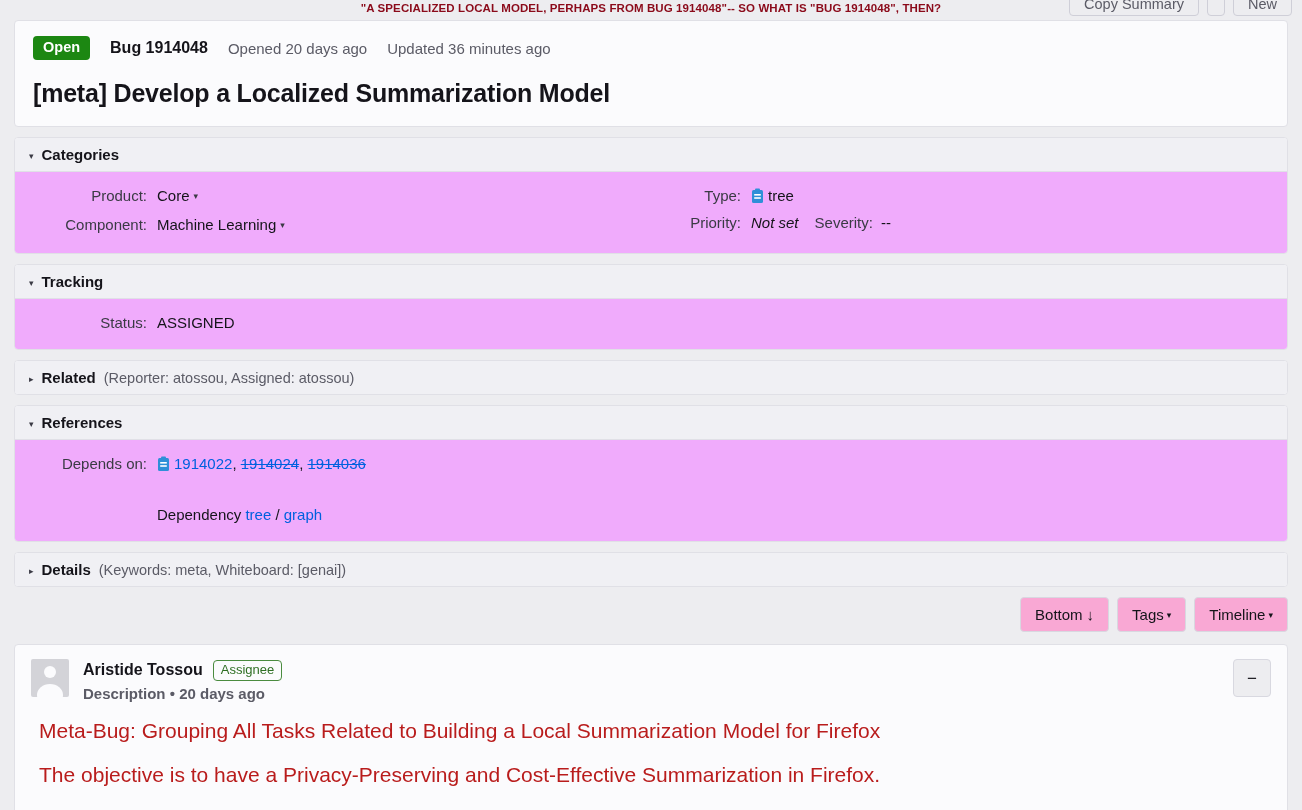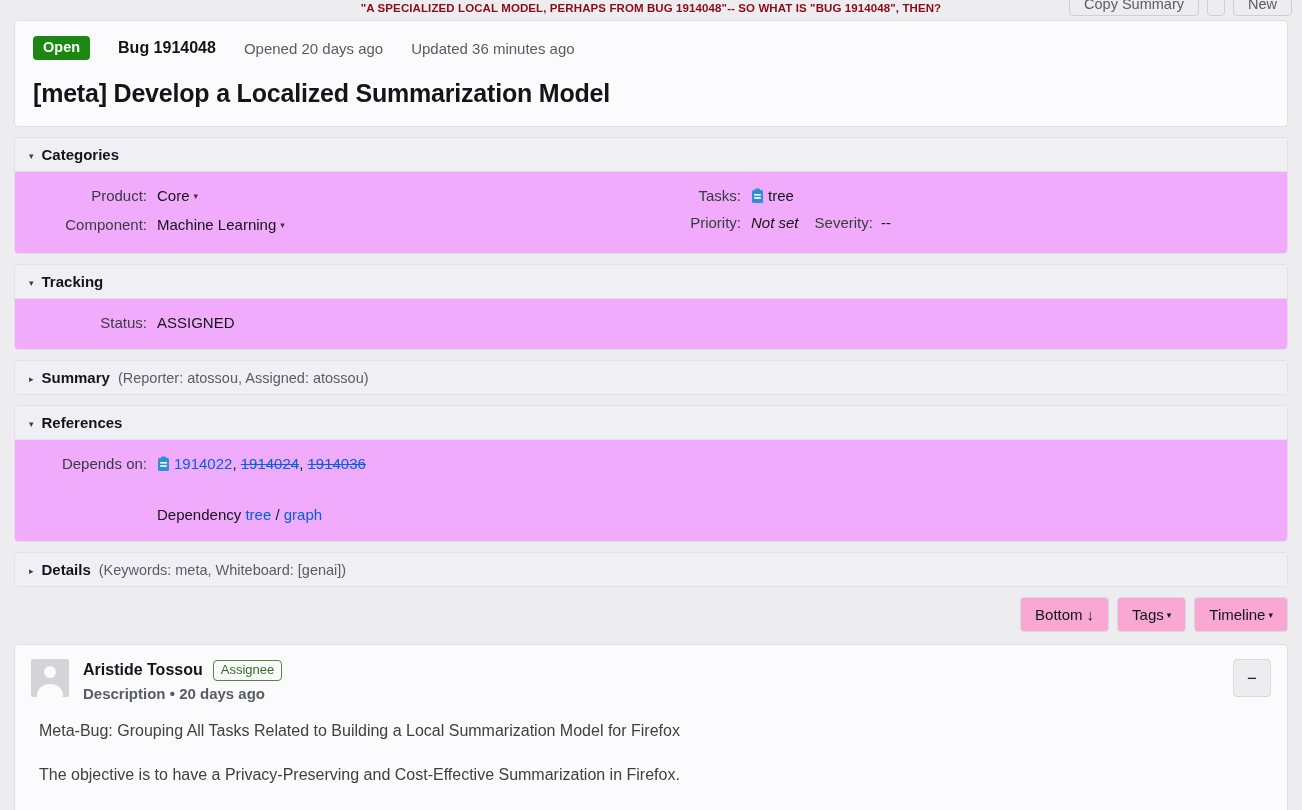--- a/index.html
+++ b/index.html
@@ -54,21 +54,21 @@
     border: 1px solid #e0e0e6;
     border-radius: 4px;
     margin: 0 14px 10px 14px;
   }
 
   
   .hdr-card { padding: 14px 18px 18px 18px; }
   .hdr-line {
     display: flex;
     align-items: center;
-    gap: 28px;
+    gap: 20px;
     height: 26px;
   }
   .badge-open {
     background: #1c8712;
     color: #ffffff;
     font-weight: bold;
     font-size: 14.5px;
     border-radius: 4px;
     padding: 3px 10px 4px 10px;
     line-height: 17px;
@@ -242,23 +242,23 @@
     align-items: center;
     justify-content: center;
     cursor: pointer;
     color: #15141a;
     font-size: 17px;
     line-height: 1;
   }
   .comment-body { padding: 8px 24px 6px 24px; }
   .comment-body p {
     margin: 0 0 22px 0;
-    font-size: 16px;
+    font-size: 21px;
     line-height: 22px;
-    color: #404040;
+    color: #b91c1c;
   }
   .reactions { padding: 0 24px 16px 24px; }
   .reaction {
     display: inline-flex;
     align-items: center;
     gap: 6px;
     background: #ededf0;
     border: 1px solid #d8d8e0;
     border-radius: 14px;
     padding: 4px 11px 4px 9px;
@@ -301,21 +301,21 @@
         <span class="lbl">Product:</span>
         <span class="val"><span>Core</span><span class="dropdown-caret">▾</span></span>
       </div>
       <div class="row">
         <span class="lbl">Component:</span>
         <span class="val"><span>Machine Learning</span><span class="dropdown-caret">▾</span></span>
       </div>
     </div>
     <div class="col right">
       <div class="row">
-        <span class="lbl">Tasks:</span>
+        <span class="lbl">Type:</span>
         <span class="val">
           <span class="task-icon">
             <svg width="13" height="16" viewBox="0 0 13 16">
               <rect x="1" y="2" width="11" height="13" rx="1.5" fill="#2f8fd8"></rect>
               <rect x="4" y="0.5" width="5" height="3" rx="1" fill="#2f8fd8"></rect>
               <rect x="3.2" y="6" width="6.6" height="1.6" fill="#ffffff"></rect>
               <rect x="3.2" y="9.2" width="6.6" height="1.6" fill="#ffffff"></rect>
             </svg>
           </span><span>tree</span>
         </span>
@@ -342,21 +342,21 @@
         <span class="val">ASSIGNED</span>
       </div>
     </div>
     <div class="col right"></div>
   </div>
 </div>
 
 <div class="card sec">
   <div class="sec-head closed">
     <span class="tw">▸</span>
-    <span class="sec-title">Summary</span>
+    <span class="sec-title">Related</span>
     <span class="sec-sub">(Reporter: atossou, Assigned: atossou)</span>
   </div>
 </div>
 
 <div class="card sec">
   <div class="sec-head">
     <span class="tw">▾</span>
     <span class="sec-title">References</span>
   </div>
   <div class="sec-body">

